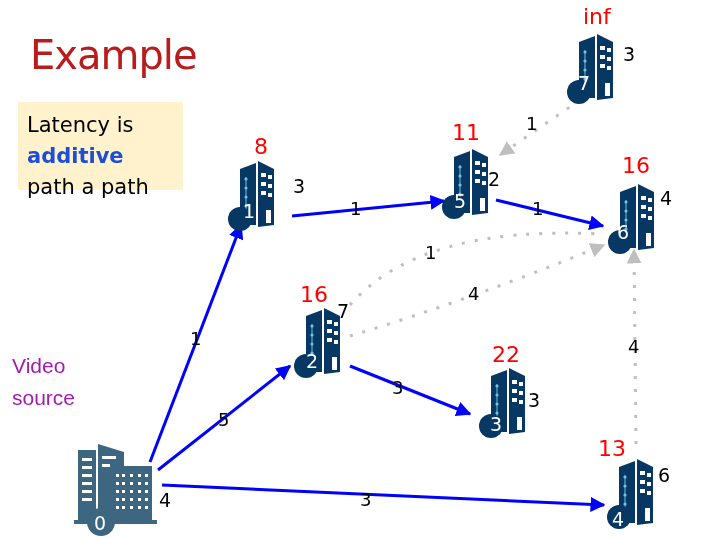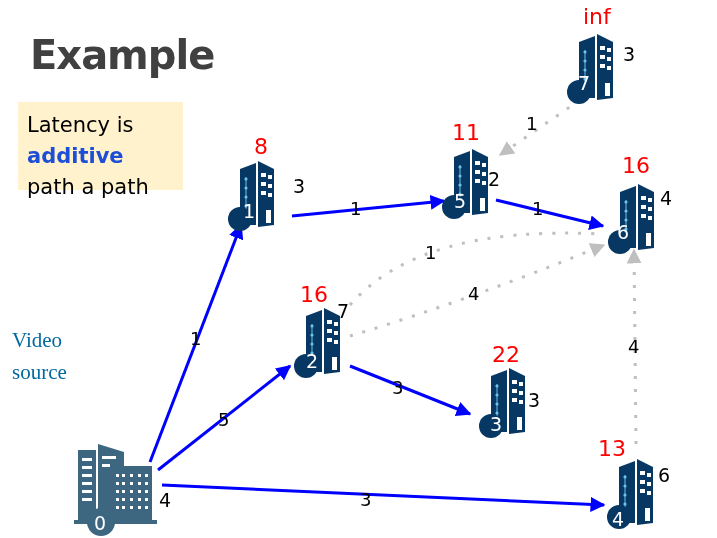--- a/index.html
+++ b/index.html
@@ -1,20 +1,20 @@
 <!DOCTYPE html>
 <html><head>
 <meta charset="utf-8">
 <style>
   html, body { margin: 0; padding: 0; background: #ffffff; }
   body { width: 717px; height: 538px; position: relative; overflow: hidden; font-family: "Liberation Sans", "DejaVu Sans", sans-serif; }
-  .title { position: absolute; left: 30px; top: 32px; font-size: 40px; font-weight: bold; color: #404040; font-family: "DejaVu Sans", sans-serif; letter-spacing: -1px; }
+  .title { position: absolute; left: 30px; top: 32px; font-size: 40px; font-weight: normal; color: #b91c1c; font-family: "DejaVu Sans", sans-serif; letter-spacing: -1px; }
   .note { position: absolute; left: 18px; top: 102px; width: 165px; height: 88px; background: #fff2cc; box-sizing: border-box; padding: 8px 0 0 9px; font-size: 21px; line-height: 31px; color: #000; font-family: "DejaVu Sans", sans-serif; }
   .note .accent { color: #1d4ed8; font-weight: bold; }
-  .src-label { position: absolute; left: 12px; top: 324px; font-size: 21px; line-height: 32px; color: #0369a1; font-family: Liberation Serif, serif; }
+  .src-label { position: absolute; left: 12px; top: 350px; font-size: 21px; line-height: 32px; color: #a21caf; font-family: Liberation Sans, sans-serif; }
   svg#graph { position: absolute; left: 0; top: 0; }
   .lat { fill: #ff0000; font-size: 22px; font-family: "DejaVu Sans", sans-serif; }
   .cap { fill: #000; font-size: 19px; font-family: "DejaVu Sans", sans-serif; }
   .elab { fill: #000; font-size: 18px; font-family: "DejaVu Sans", sans-serif; }
   .nid { fill: #fff; font-size: 19px; font-family: "DejaVu Sans", sans-serif; }
 </style>
 </head>
 <body>
 
 <div class="title">Example</div>

